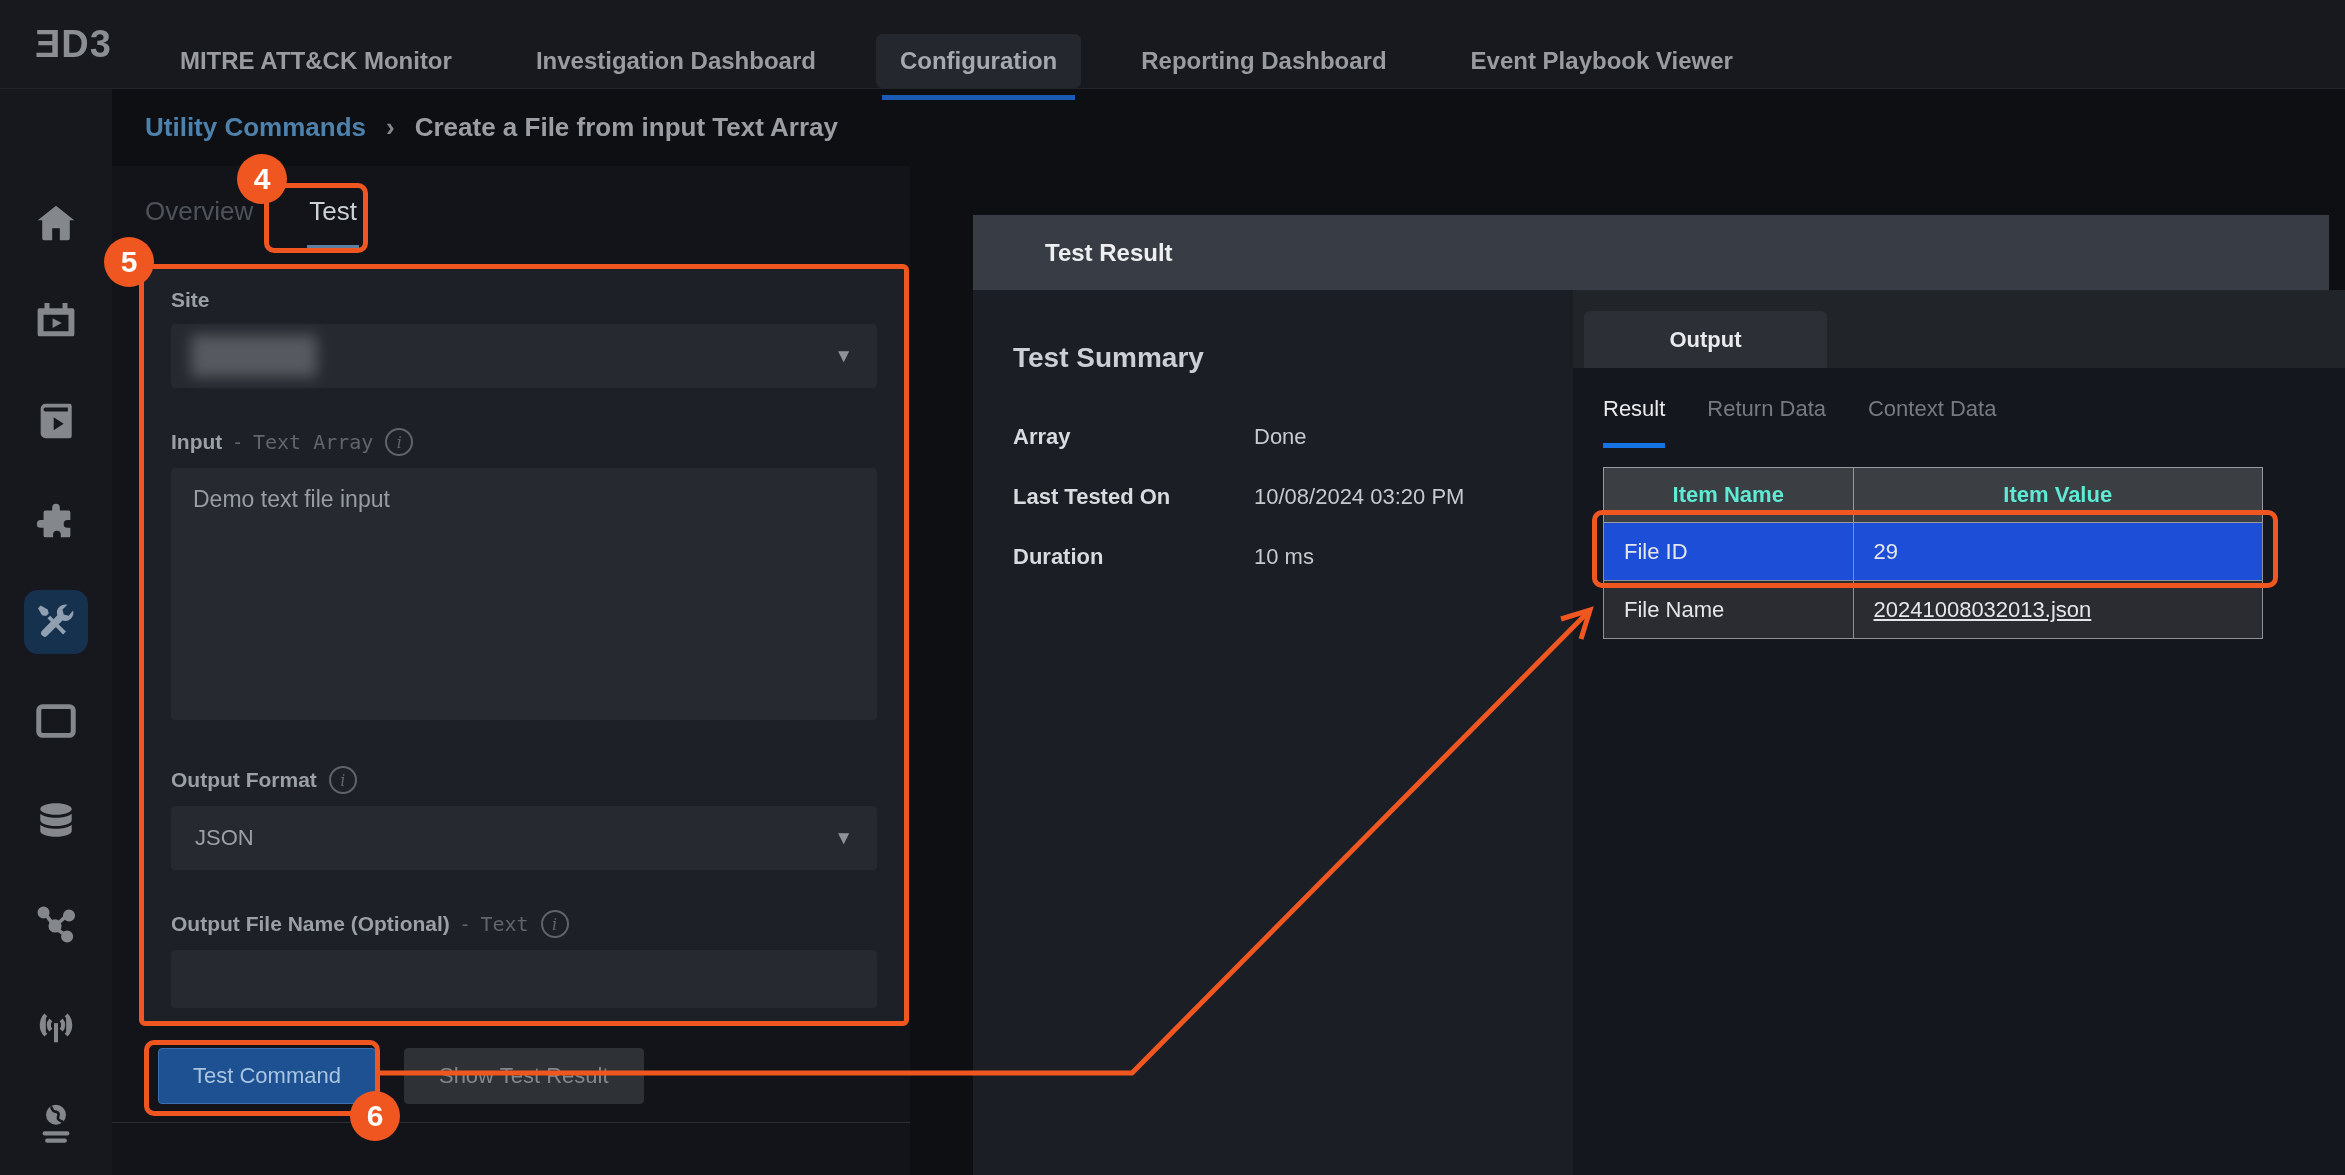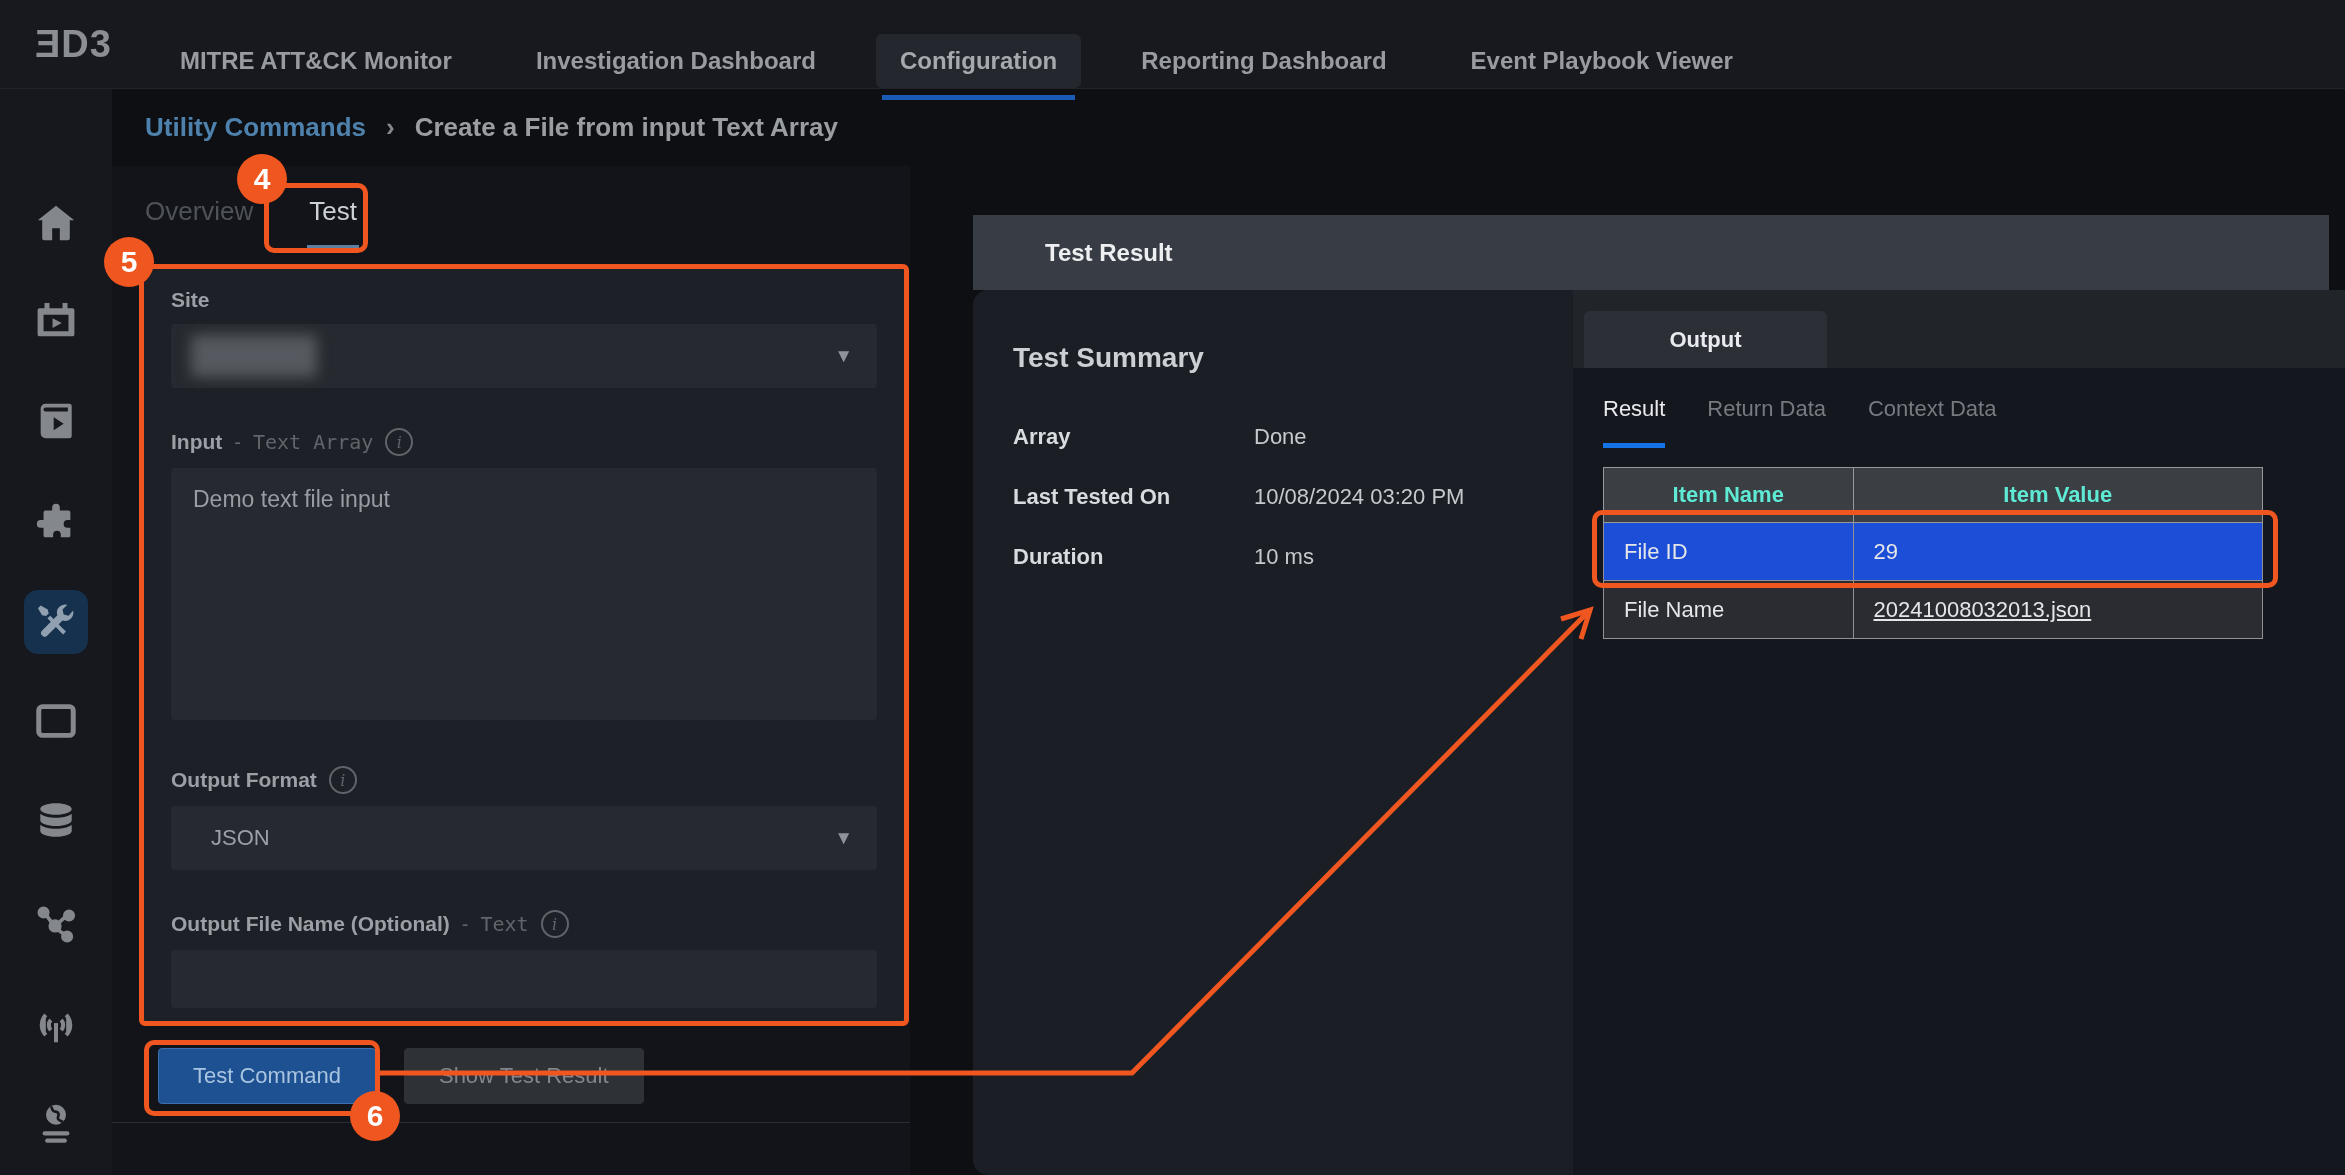--- a/index.html
+++ b/index.html
@@ -42,41 +42,41 @@
   .flabel-row{display:flex;align-items:center;gap:12px;}
   .flabel{font-size:21px;font-weight:bold;color:#9aa0a6;}
   .fdash{font-size:20px;color:#61666c;}
   .ftype{font-family:"DejaVu Sans Mono",monospace;font-size:20px;color:#61666c;}
   .info-icon{width:24px;height:24px;border:2px solid #5f646a;border-radius:50%;display:inline-flex;
              align-items:center;justify-content:center;color:#5f646a;
              font-family:"DejaVu Serif",serif;font-size:16px;font-style:italic;cursor:pointer;flex:0 0 auto;}
   .select{position:relative;margin-top:12px;height:64px;background:#26292f;border-radius:4px;
           display:flex;align-items:center;cursor:pointer;}
   .select .caret{position:absolute;right:24px;color:#8e9399;font-size:19px;}
-  .select .sel-text{margin-left:40px;font-size:22px;color:#9aa0a6;}
+  .select .sel-text{margin-left:24px;font-size:22px;color:#9aa0a6;}
   .redacted{margin-left:20px;width:126px;height:42px;background:#56595f;filter:blur(7px);border-radius:3px;}
   .mt40{margin-top:40px;} .mt46{margin-top:46px;}
   .ftextarea{display:block;box-sizing:border-box;margin-top:12px;width:100%;height:252px;background:#26292f;
              border:none;border-radius:4px;resize:none;padding:18px 22px;color:#989da3;font-size:23px;
              font-family:"Liberation Sans","DejaVu Sans",sans-serif;outline:none;}
   .ftext{display:block;box-sizing:border-box;margin-top:12px;width:100%;height:58px;background:#26292f;
          border:none;border-radius:4px;padding:0 22px;color:#989da3;font-size:22px;
          font-family:"Liberation Sans","DejaVu Sans",sans-serif;outline:none;}
 
   .btn-row{position:absolute;left:46px;top:882px;display:flex;gap:28px;}
   .btn{height:54px;padding:0 34px;border-radius:4px;font-size:22px;display:flex;align-items:center;cursor:pointer;}
   .btn-primary{background:#1d5191;border:1px solid #3a70ae;color:#a9c4e0;}
   .btn-secondary{background:#2e3136;border:1px solid #2e3136;color:#83878d;}
   .panel-divider{position:absolute;left:0;right:0;top:956px;height:1px;background:#2a2d33;}
 
   
   .tr-panel{position:absolute;left:973px;top:215px;width:1372px;height:960px;z-index:1;}
   .tr-header{position:absolute;left:0;top:0;right:16px;height:75px;background:#383c44;display:flex;
              align-items:center;padding-left:72px;font-size:24px;font-weight:bold;color:#edeff1;box-sizing:border-box;}
-  .tr-body{position:absolute;left:0;top:75px;right:0;bottom:0;background:#1b1e25;border-radius:15px;}
+  .tr-body{position:absolute;left:0;top:75px;right:0;bottom:0;background:#1b1e25;}
   .tr-summary{position:absolute;left:0;top:0;width:600px;bottom:0;padding:52px 0 0 40px;box-sizing:border-box;}
   .summary-title{font-size:28px;font-weight:bold;color:#ccd0d4;}
   .summary-rows{margin-top:50px;}
   .srow{display:flex;margin-bottom:34px;}
   .srow .slabel{width:241px;font-size:22px;font-weight:bold;color:#d9dcdf;}
   .srow .svalue{font-size:22px;color:#c6cacd;}
 
   .tr-output{position:absolute;left:600px;top:0;right:0;bottom:0;background:#14171d;}
   .out-tabstrip{position:absolute;left:0;top:0;right:0;height:78px;background:#212429;}
   .out-tab{position:absolute;left:11px;top:21px;width:243px;height:57px;background:#2c2f36;

